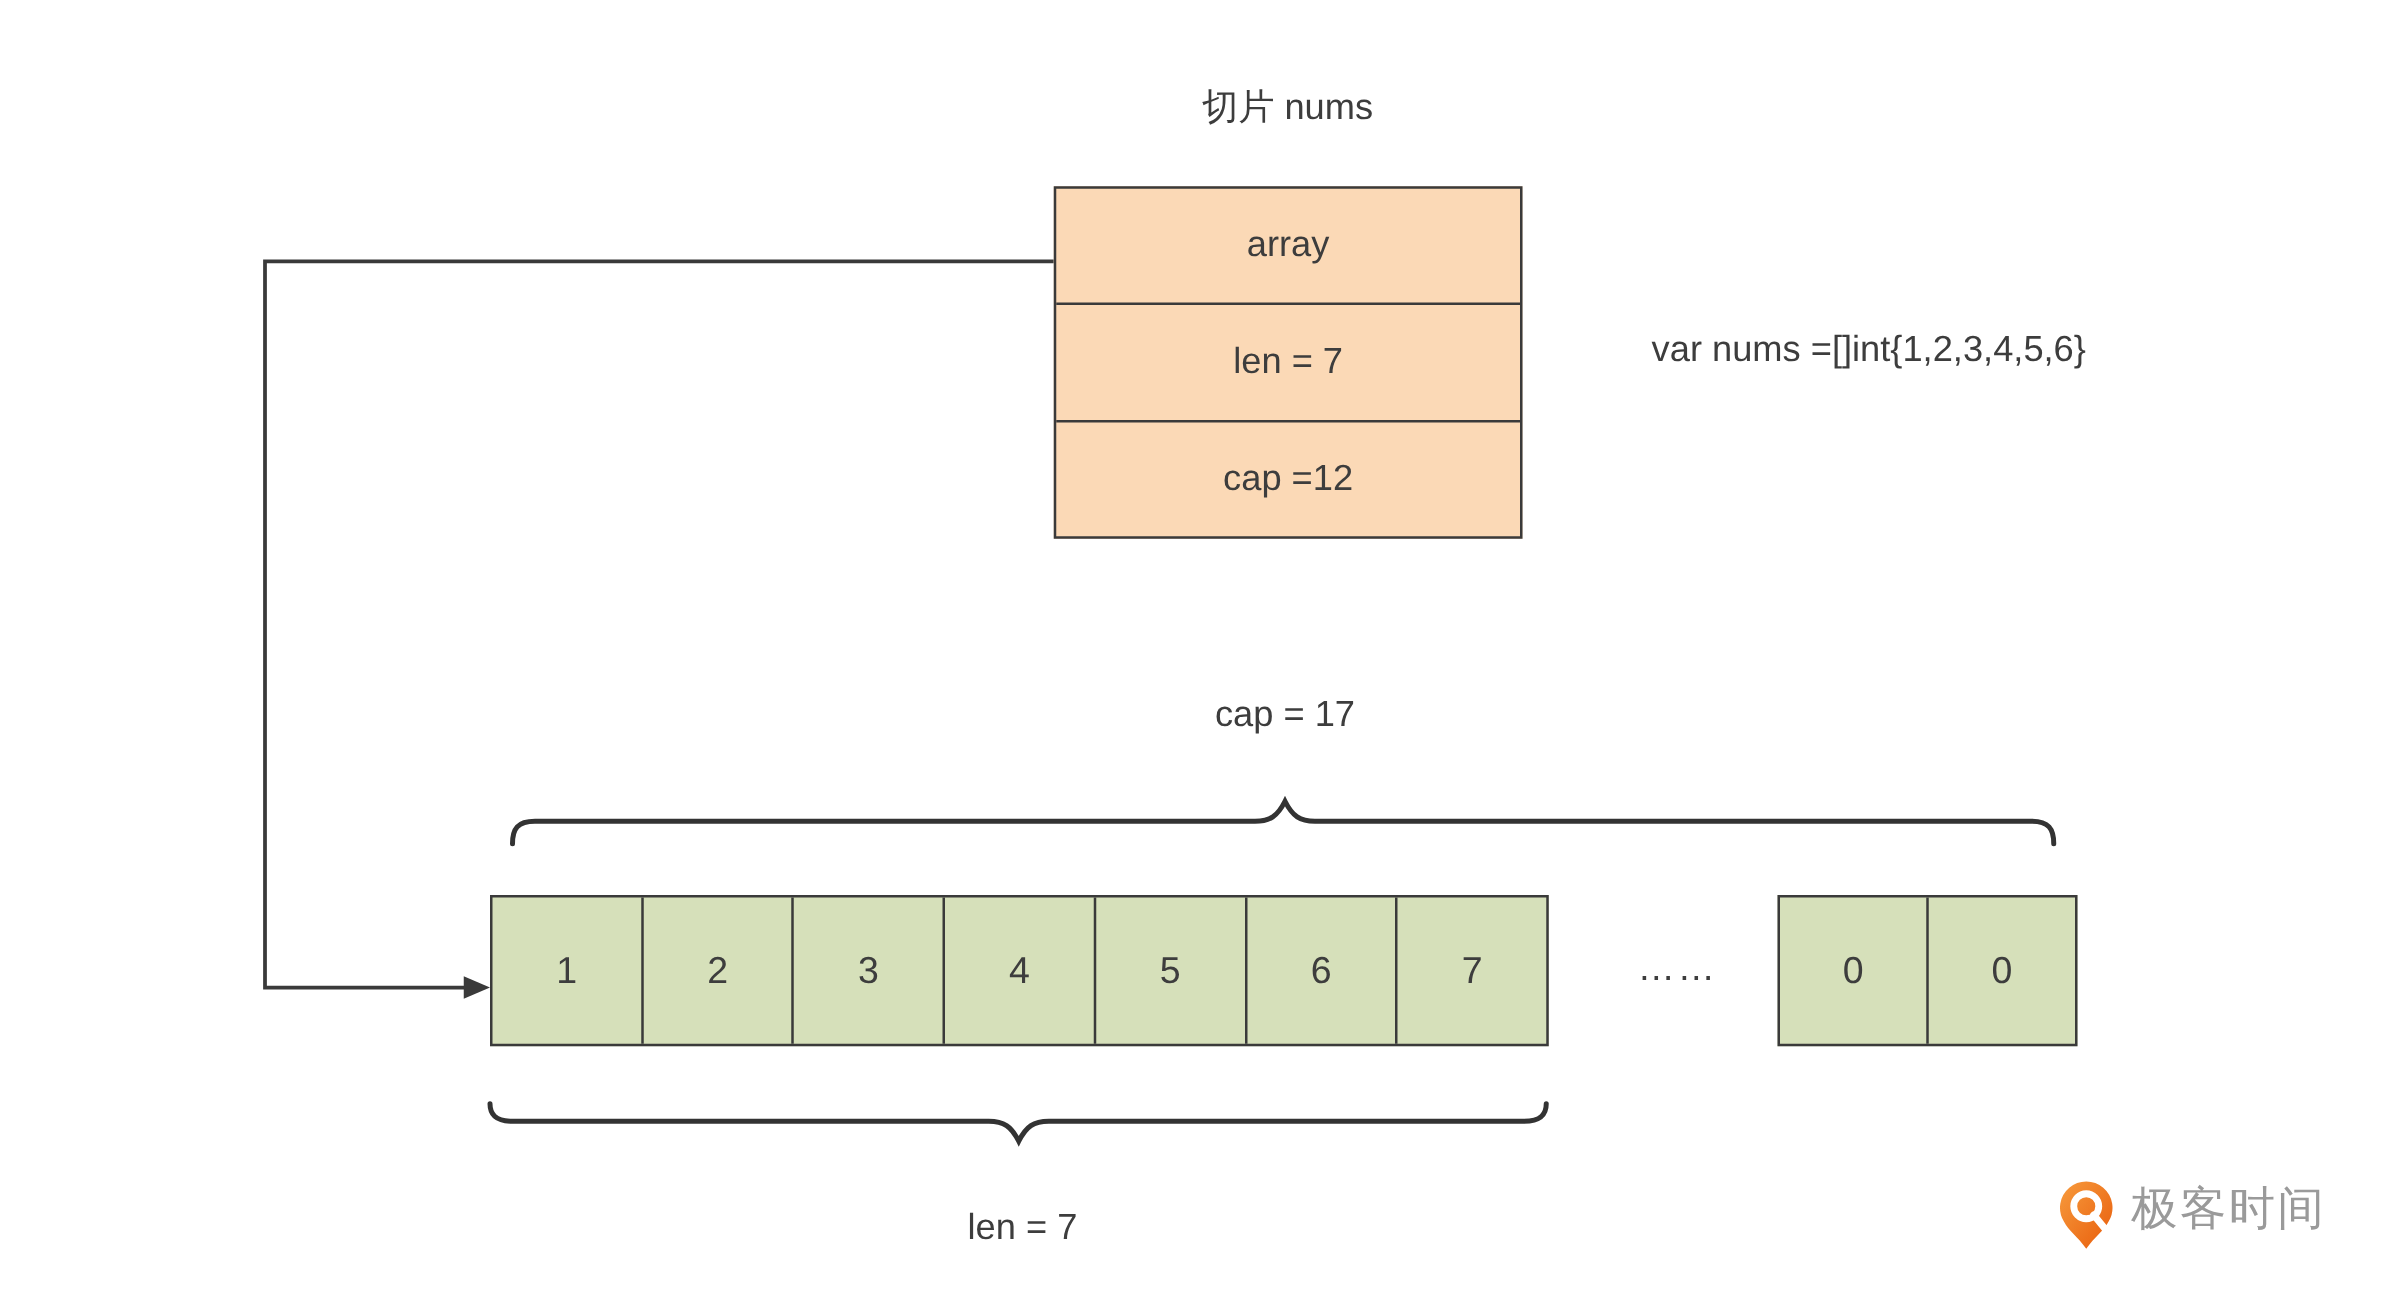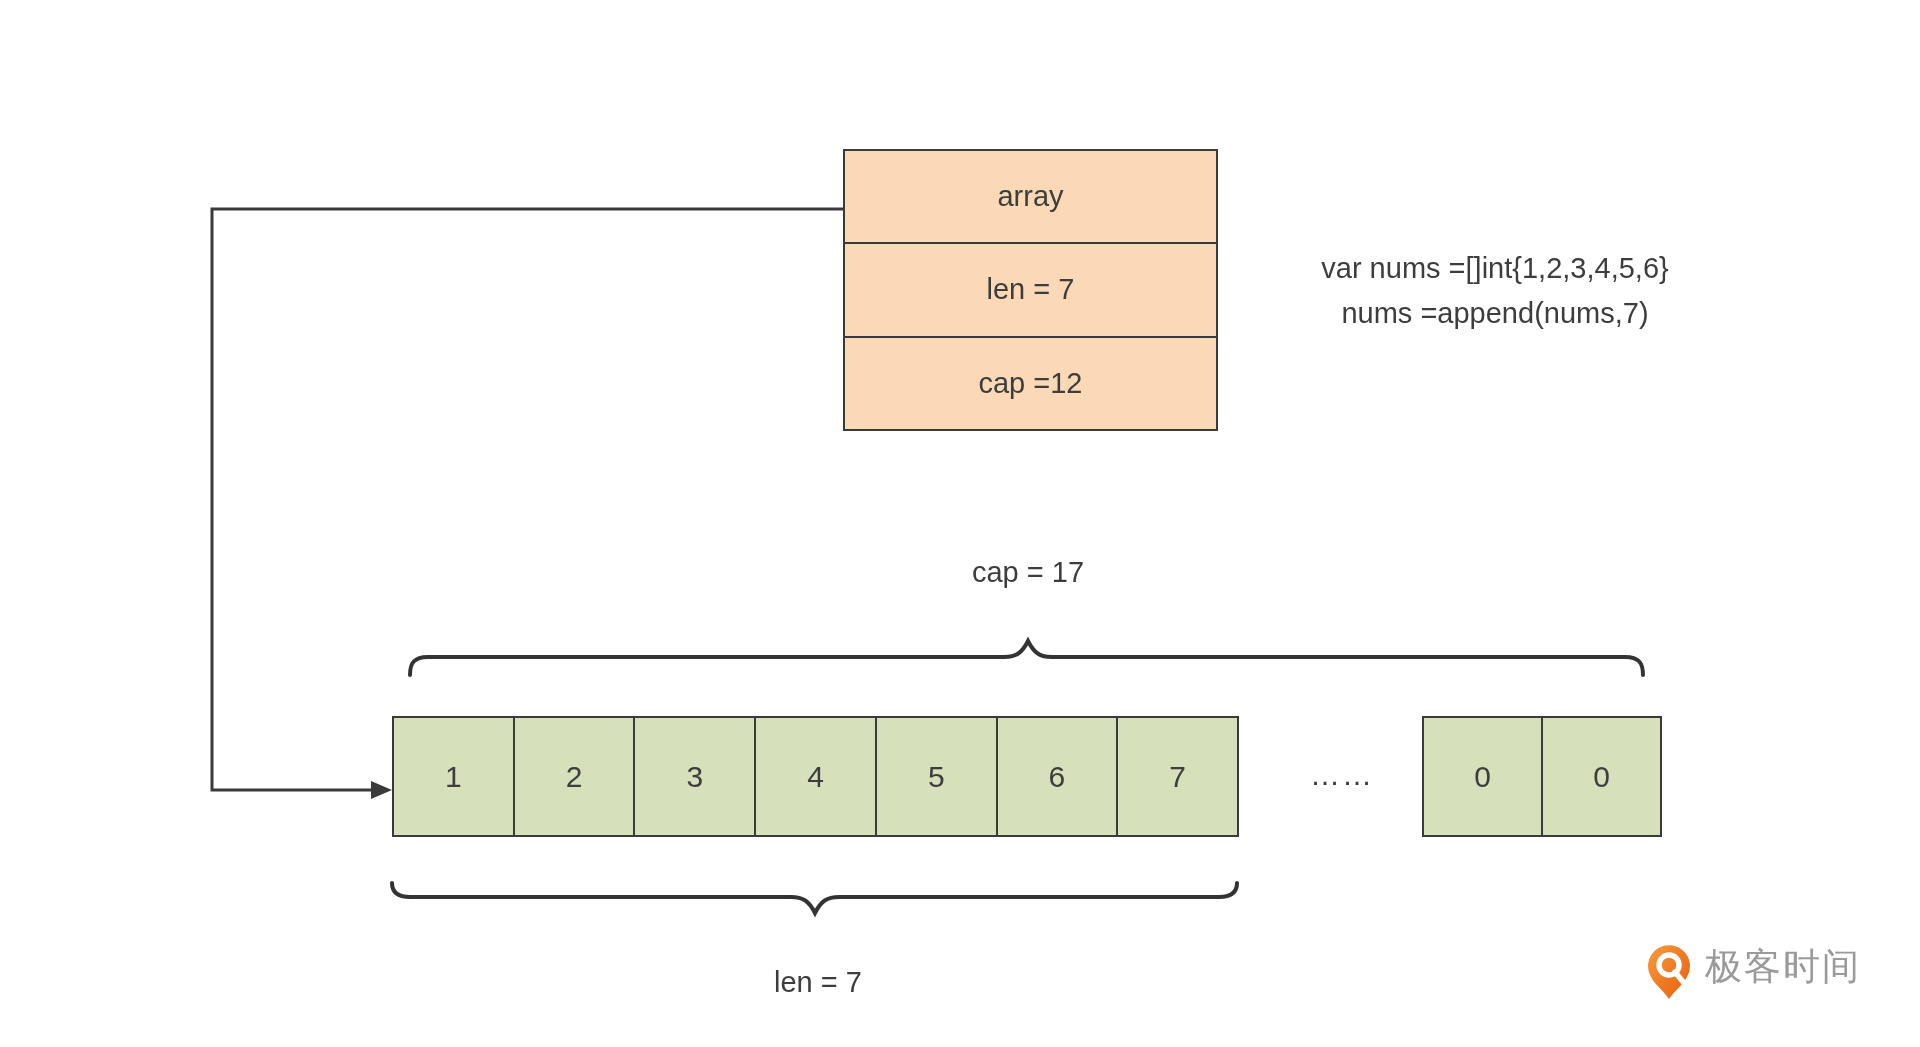--- a/index.html
+++ b/index.html
@@ -32,21 +32,21 @@
     background:var(--struct-fill);
     display:flex;flex-direction:column;
   }
   .struct .row{
     flex:1;display:flex;align-items:center;justify-content:center;
     font-size:29px;color:var(--text);
   }
   .struct .row + .row{border-top:2px solid var(--line);}
 
   .code{
-    position:absolute;left:1280px;top:246px;width:430px;
+    position:absolute;left:1280px;top:258px;width:430px;
     text-align:center;font-size:29px;line-height:45px;color:var(--text);
     white-space:nowrap;
   }
 
   .cap-label{
     position:absolute;left:928px;top:556px;width:200px;
     text-align:center;font-size:29px;color:var(--text);
   }
   .len-label{
     position:absolute;left:718px;top:966px;width:200px;
@@ -93,30 +93,30 @@
     </g>
     <polygon points="392,790 371,781 371,799" fill="#3a3a3a"></polygon>
 
     <path d="M410,675 C410,663 414,657 428,657 L1004,657 C1016,657 1022,653 1028,641
              C1034,653 1040,657 1052,657 L1625,657 C1639,657 1643,663 1643,675" stroke="#333" stroke-width="4" fill="none" stroke-linecap="round"></path>
 
     <path d="M392,883 C392,891 396,897 410,897 L791,897 C803,897 809,901 815,913
              C821,901 827,897 839,897 L1219,897 C1233,897 1237,891 1237,883" stroke="#333" stroke-width="4" fill="none" stroke-linecap="round"></path>
   </svg>
 
+  <div class="title">切片 nums</div>
 
   <div class="struct">
     <div class="row">array</div>
     <div class="row">len = 7</div>
     <div class="row">cap =12</div>
   </div>
 
   <div class="code">
     <div>var nums =[]int{1,2,3,4,5,6}</div>
-    <div>nums =append(nums,7)</div>
   </div>
 
   <div class="cap-label">cap = 17</div>
 
   <div class="cells main">
     <div class="cell">1</div>
     <div class="cell">2</div>
     <div class="cell">3</div>
     <div class="cell">4</div>
     <div class="cell">5</div>

